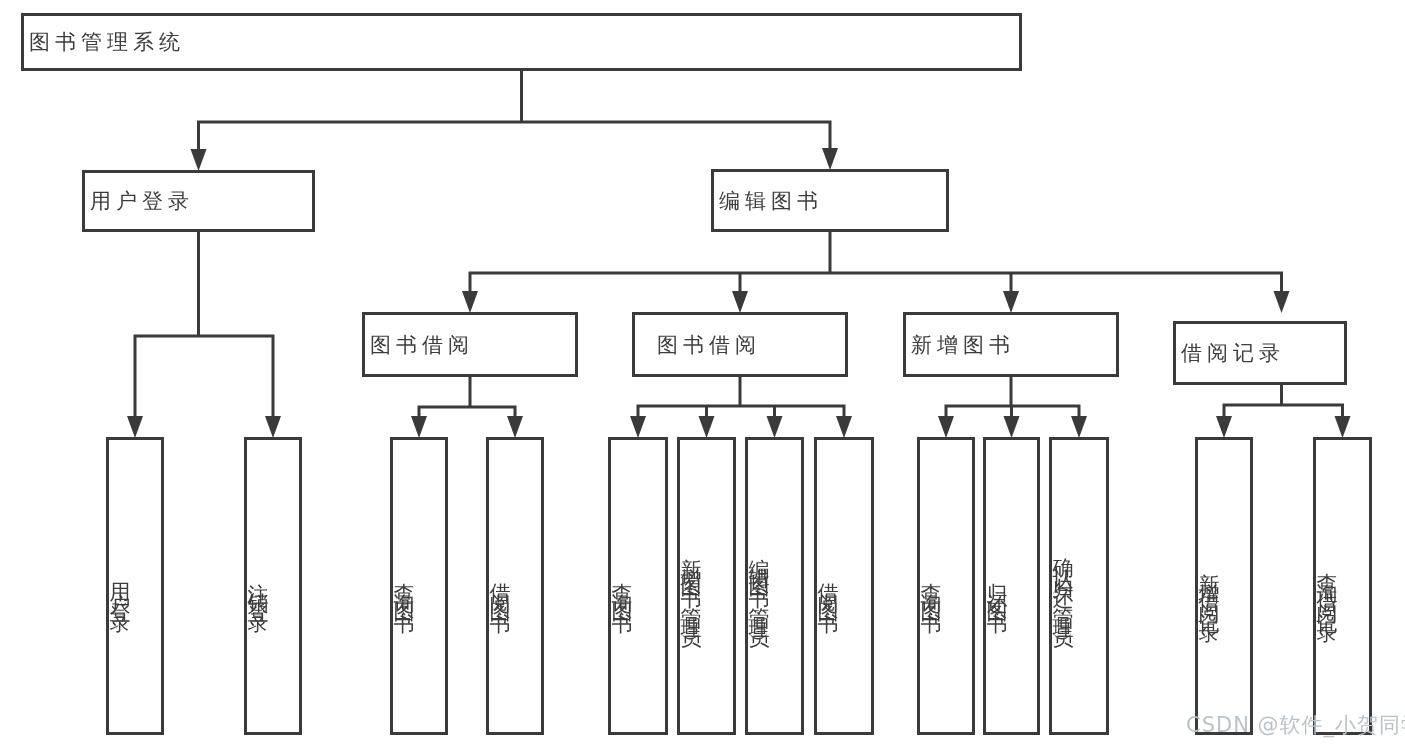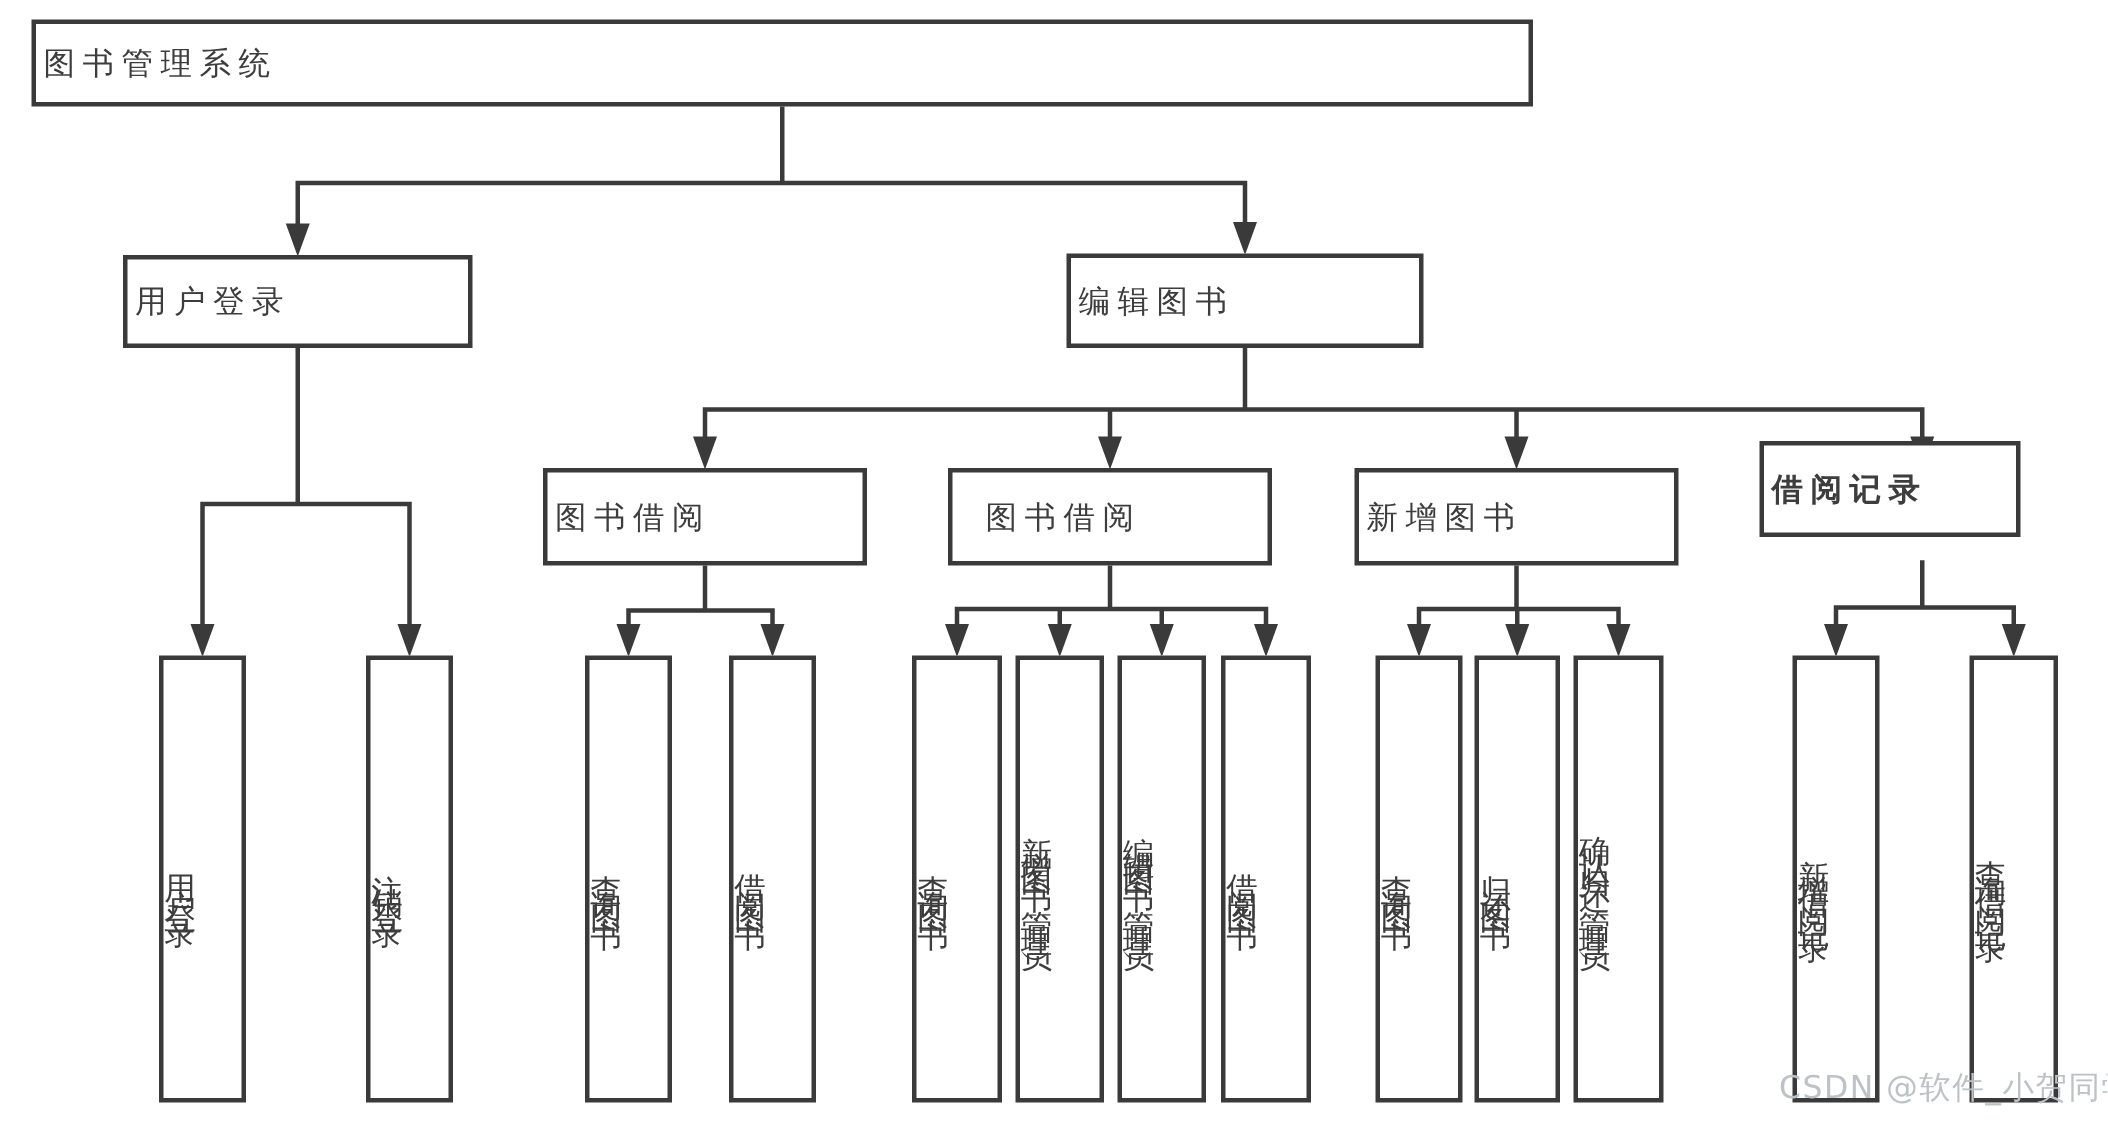--- a/index.html
+++ b/index.html
@@ -88,21 +88,21 @@
       </div>
       <div class="node" style="left: 362px; top: 312px; width: 216px; height: 65px;">
         <span class="label">图书借阅</span>
       </div>
       <div class="node" style="left: 632px; top: 312px; width: 216px; height: 65px; padding-left: 17px;">
         <span class="label">图书借阅</span>
       </div>
       <div class="node" style="left: 903px; top: 312px; width: 216px; height: 65px;">
         <span class="label">新增图书</span>
       </div>
-      <div class="node" style="left: 1173px; top: 294px; width: 174px; height: 64px; font-weight: bold;">
+      <div class="node" style="left: 1173px; top: 321px; width: 174px; height: 64px;">
         <span class="label">借阅记录</span>
       </div>
       <div class="node v" style="left: 106px; top: 437px; width: 58px; height: 298px;">
         <span class="label">用户登录</span>
       </div>
       <div class="node v" style="left: 244px; top: 437px; width: 58px; height: 298px;">
         <span class="label">注销登录</span>
       </div>
       <div class="node v" style="left: 390px; top: 437px; width: 58px; height: 298px;">
         <span class="label">查询图书</span>

